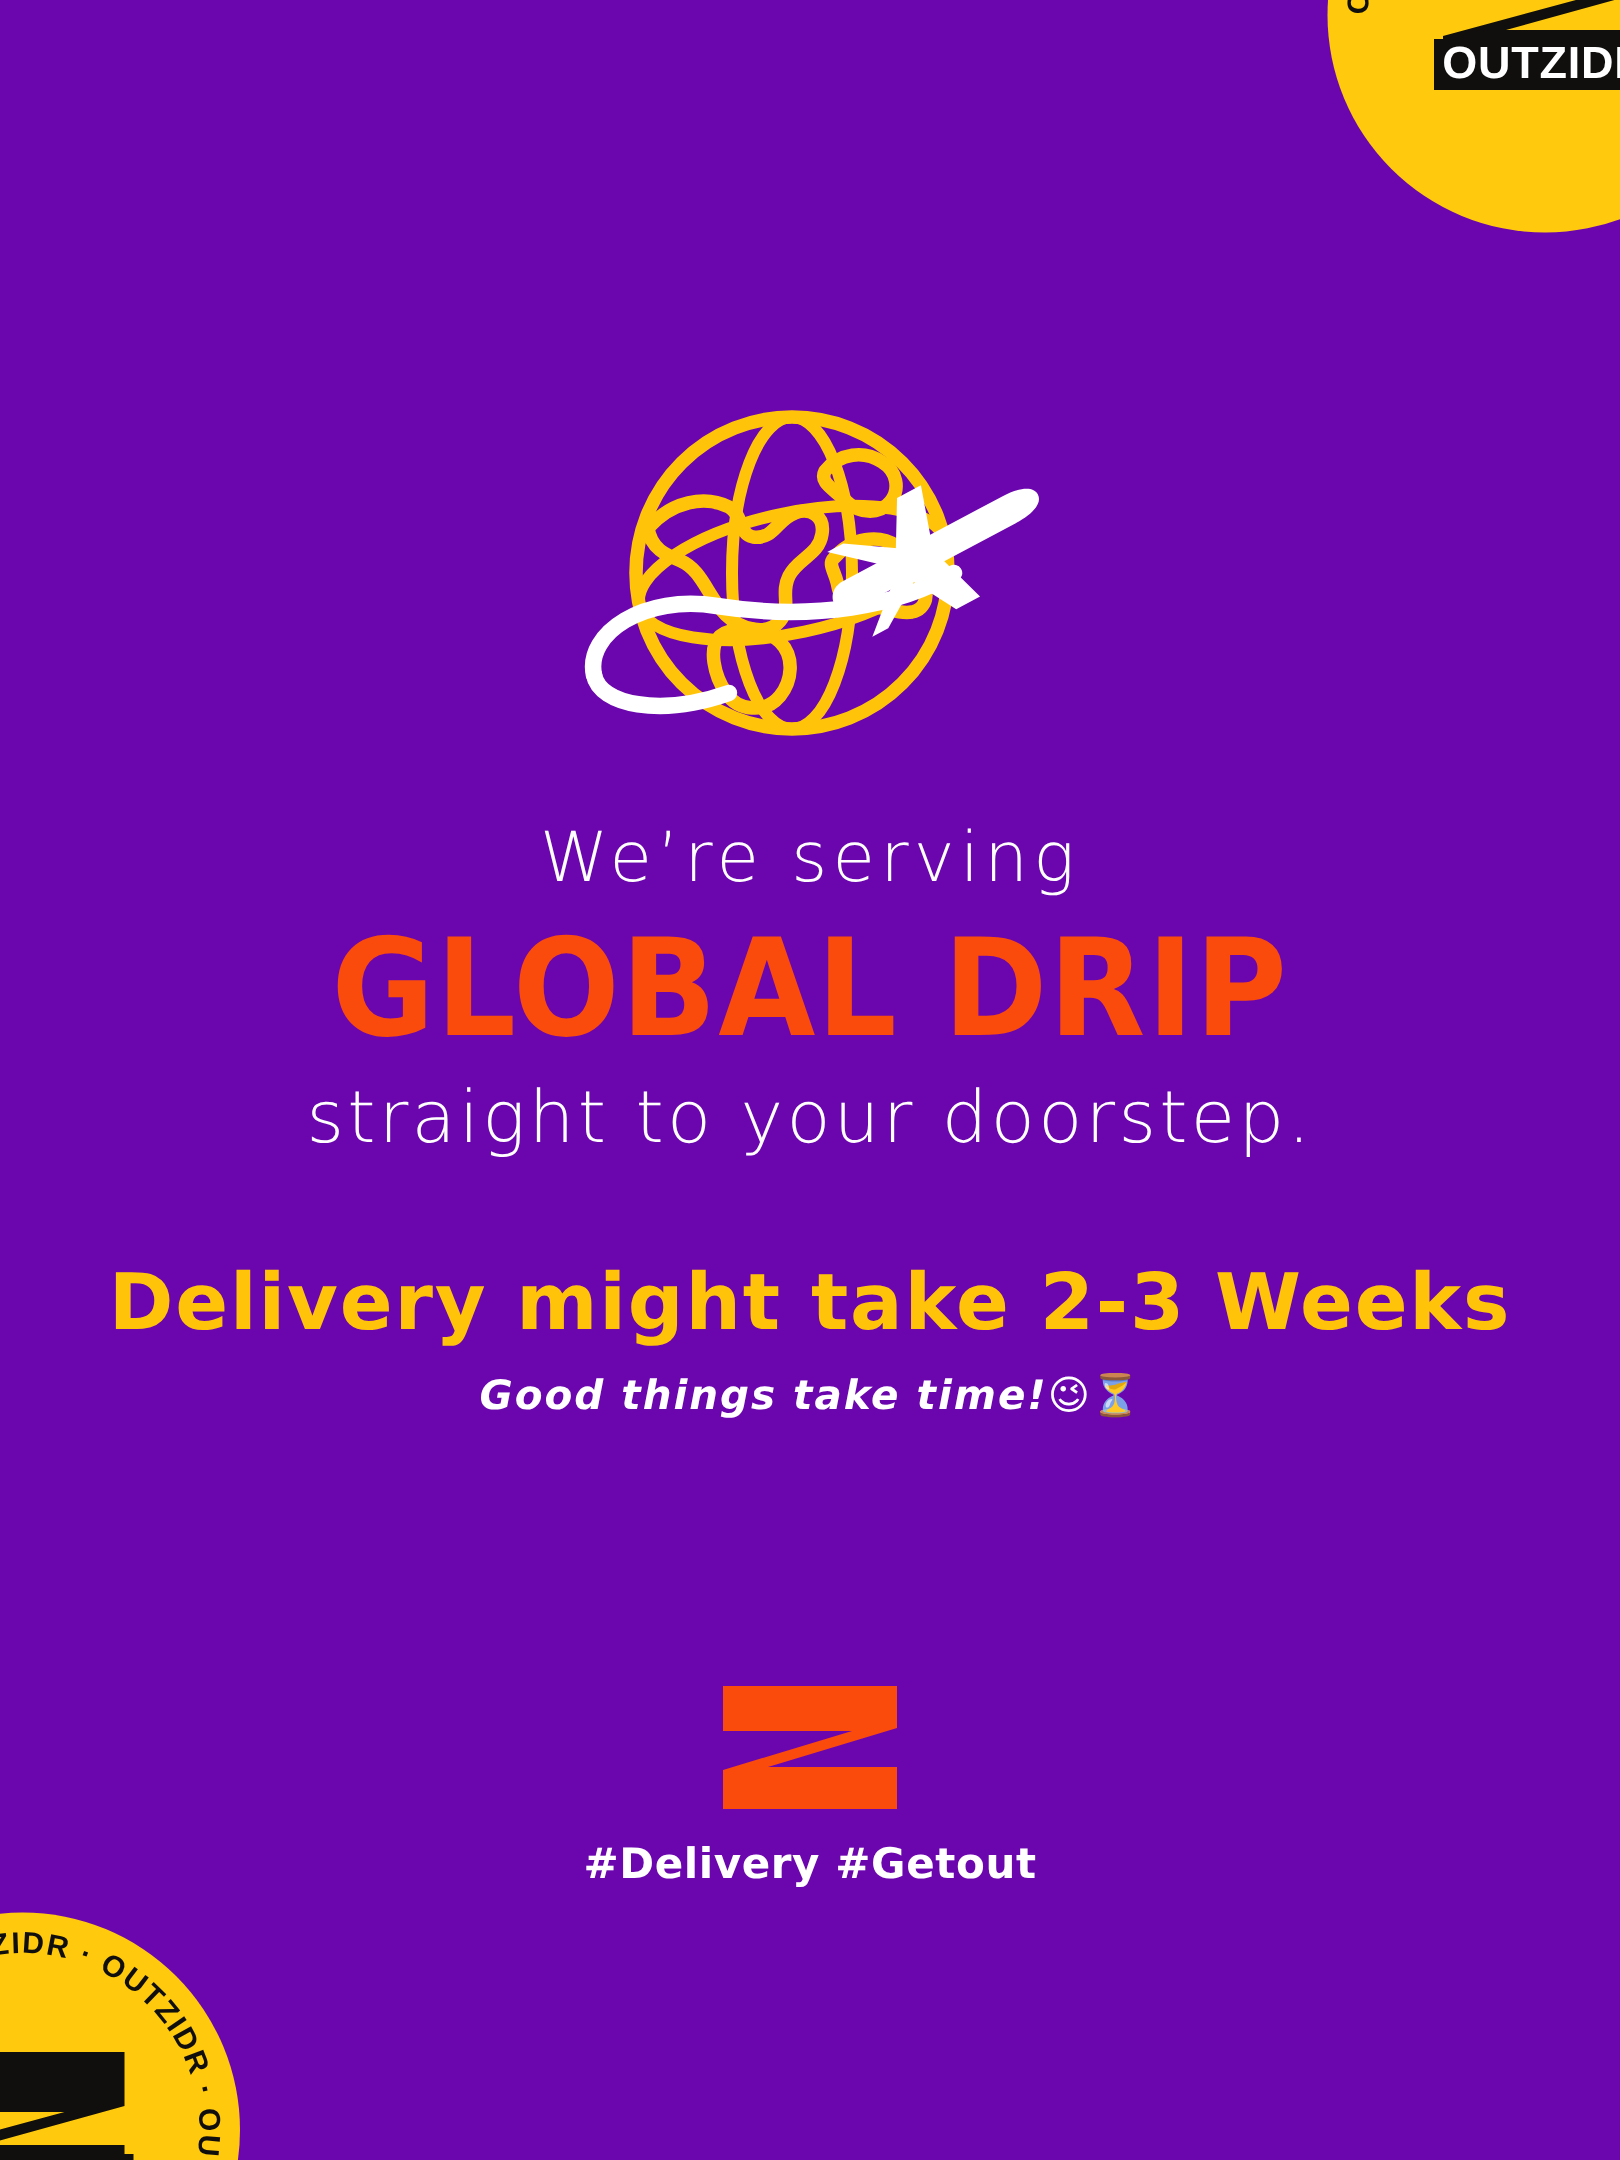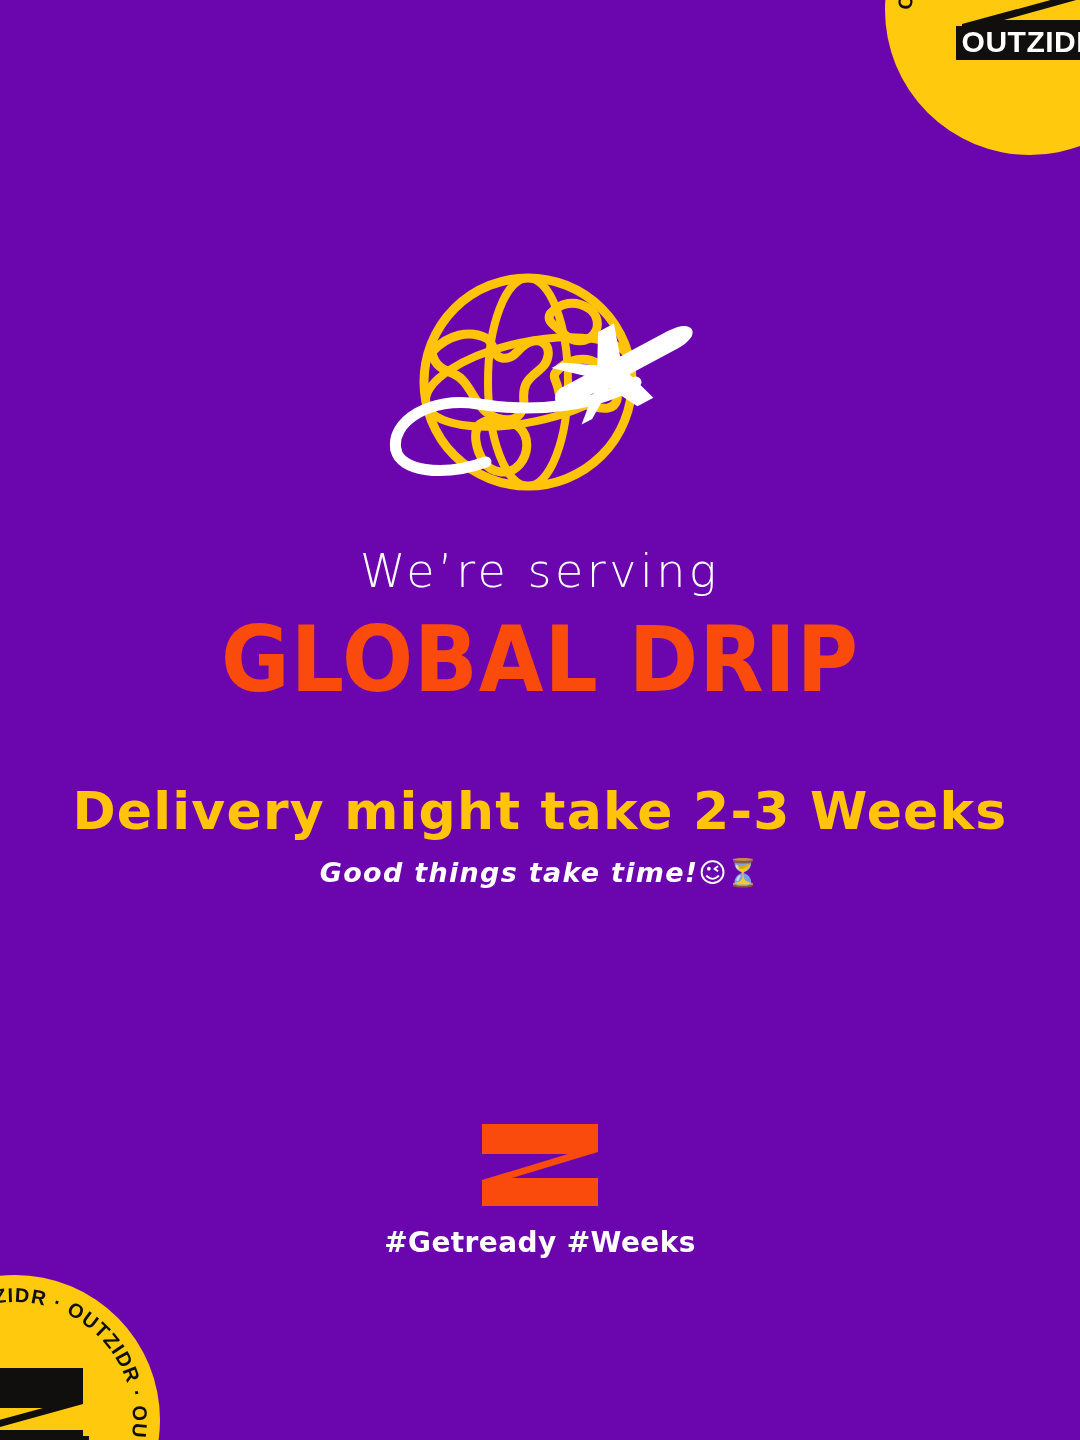--- a/index.html
+++ b/index.html
@@ -213,30 +213,31 @@
                  C 188 104 184 98 184 94 C 184 90 188 84 196 84 Z" fill="#FFFFFF"></path>
         <path d="M 228 90 L 196 62 L 208 62 L 248 88 Z" fill="#FFFFFF"></path>
         <path d="M 228 98 L 196 126 L 208 126 L 248 100 Z" fill="#FFFFFF"></path>
       </g>
     </svg>
   </div>
 
   <div id="copy-block">
     <p id="headline-kicker">We’re serving</p>
     <p id="headline-main">GLOBAL DRIP</p>
+    <p id="headline-tail">straight to your doorstep.</p>
 
     <p id="delivery-note">Delivery might take 2-3 Weeks</p>
     <p id="delivery-sub"><span>Good things take time!</span><span class="emoji">😉⏳</span></p>
   </div>
 
   <div id="footer-block">
     <svg id="brand-logo" viewBox="0 0 124 86">
       <polygon points="4,2 120,2 120,30 34,56 120,56 120,84 4,84 4,58 90,32 4,32" fill="#FA4B0C"></polygon>
     </svg>
-    <p id="hashtags">#Getready #Weeks</p>
+    <p id="hashtags">#Delivery #Getout</p>
   </div>
 
   <div class="badge" id="badge-bottom-left">
     <svg class="badge-ring" viewBox="0 0 290 290">
       <defs>
         <path id="ringpath-bl" d="M 145,145 m -118,0 a 118,118 0 1,1 236,0 a 118,118 0 1,1 -236,0"></path>
       </defs>
       <text>
         <textPath href="#ringpath-bl" startOffset="0%">OUTZIDR · OUTZIDR · OUTZIDR · OUTZIDR · </textPath>
       </text>

